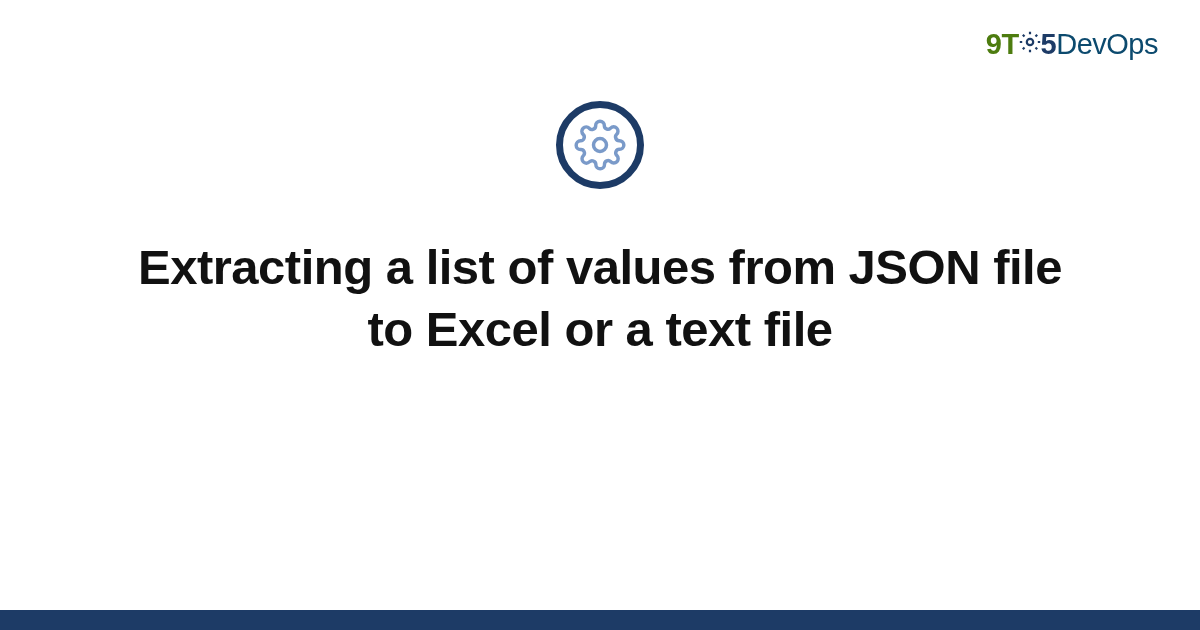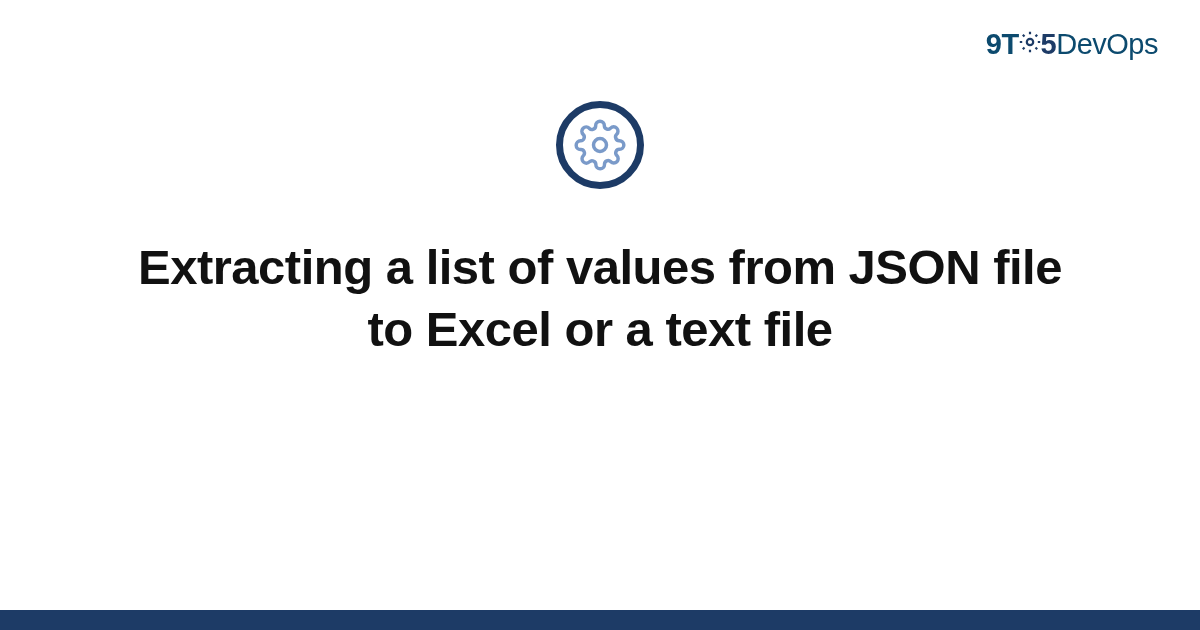--- a/index.html
+++ b/index.html
@@ -17,21 +17,21 @@
     }
     .logo {
       position: absolute;
       top: 28px;
       right: 42px;
       font-size: 29px;
       font-weight: 600;
       letter-spacing: -0.5px;
     }
     .logo .nine {
-      color: #0c4a6e;
+      color: #4d7c0f;
     }
     .logo .gear-letter {
       display: inline-block;
       vertical-align: middle;
       margin: 0 -1px;
       position: relative;
       top: -2px;
     }
     .logo .five {
       color: #1d3b66;

